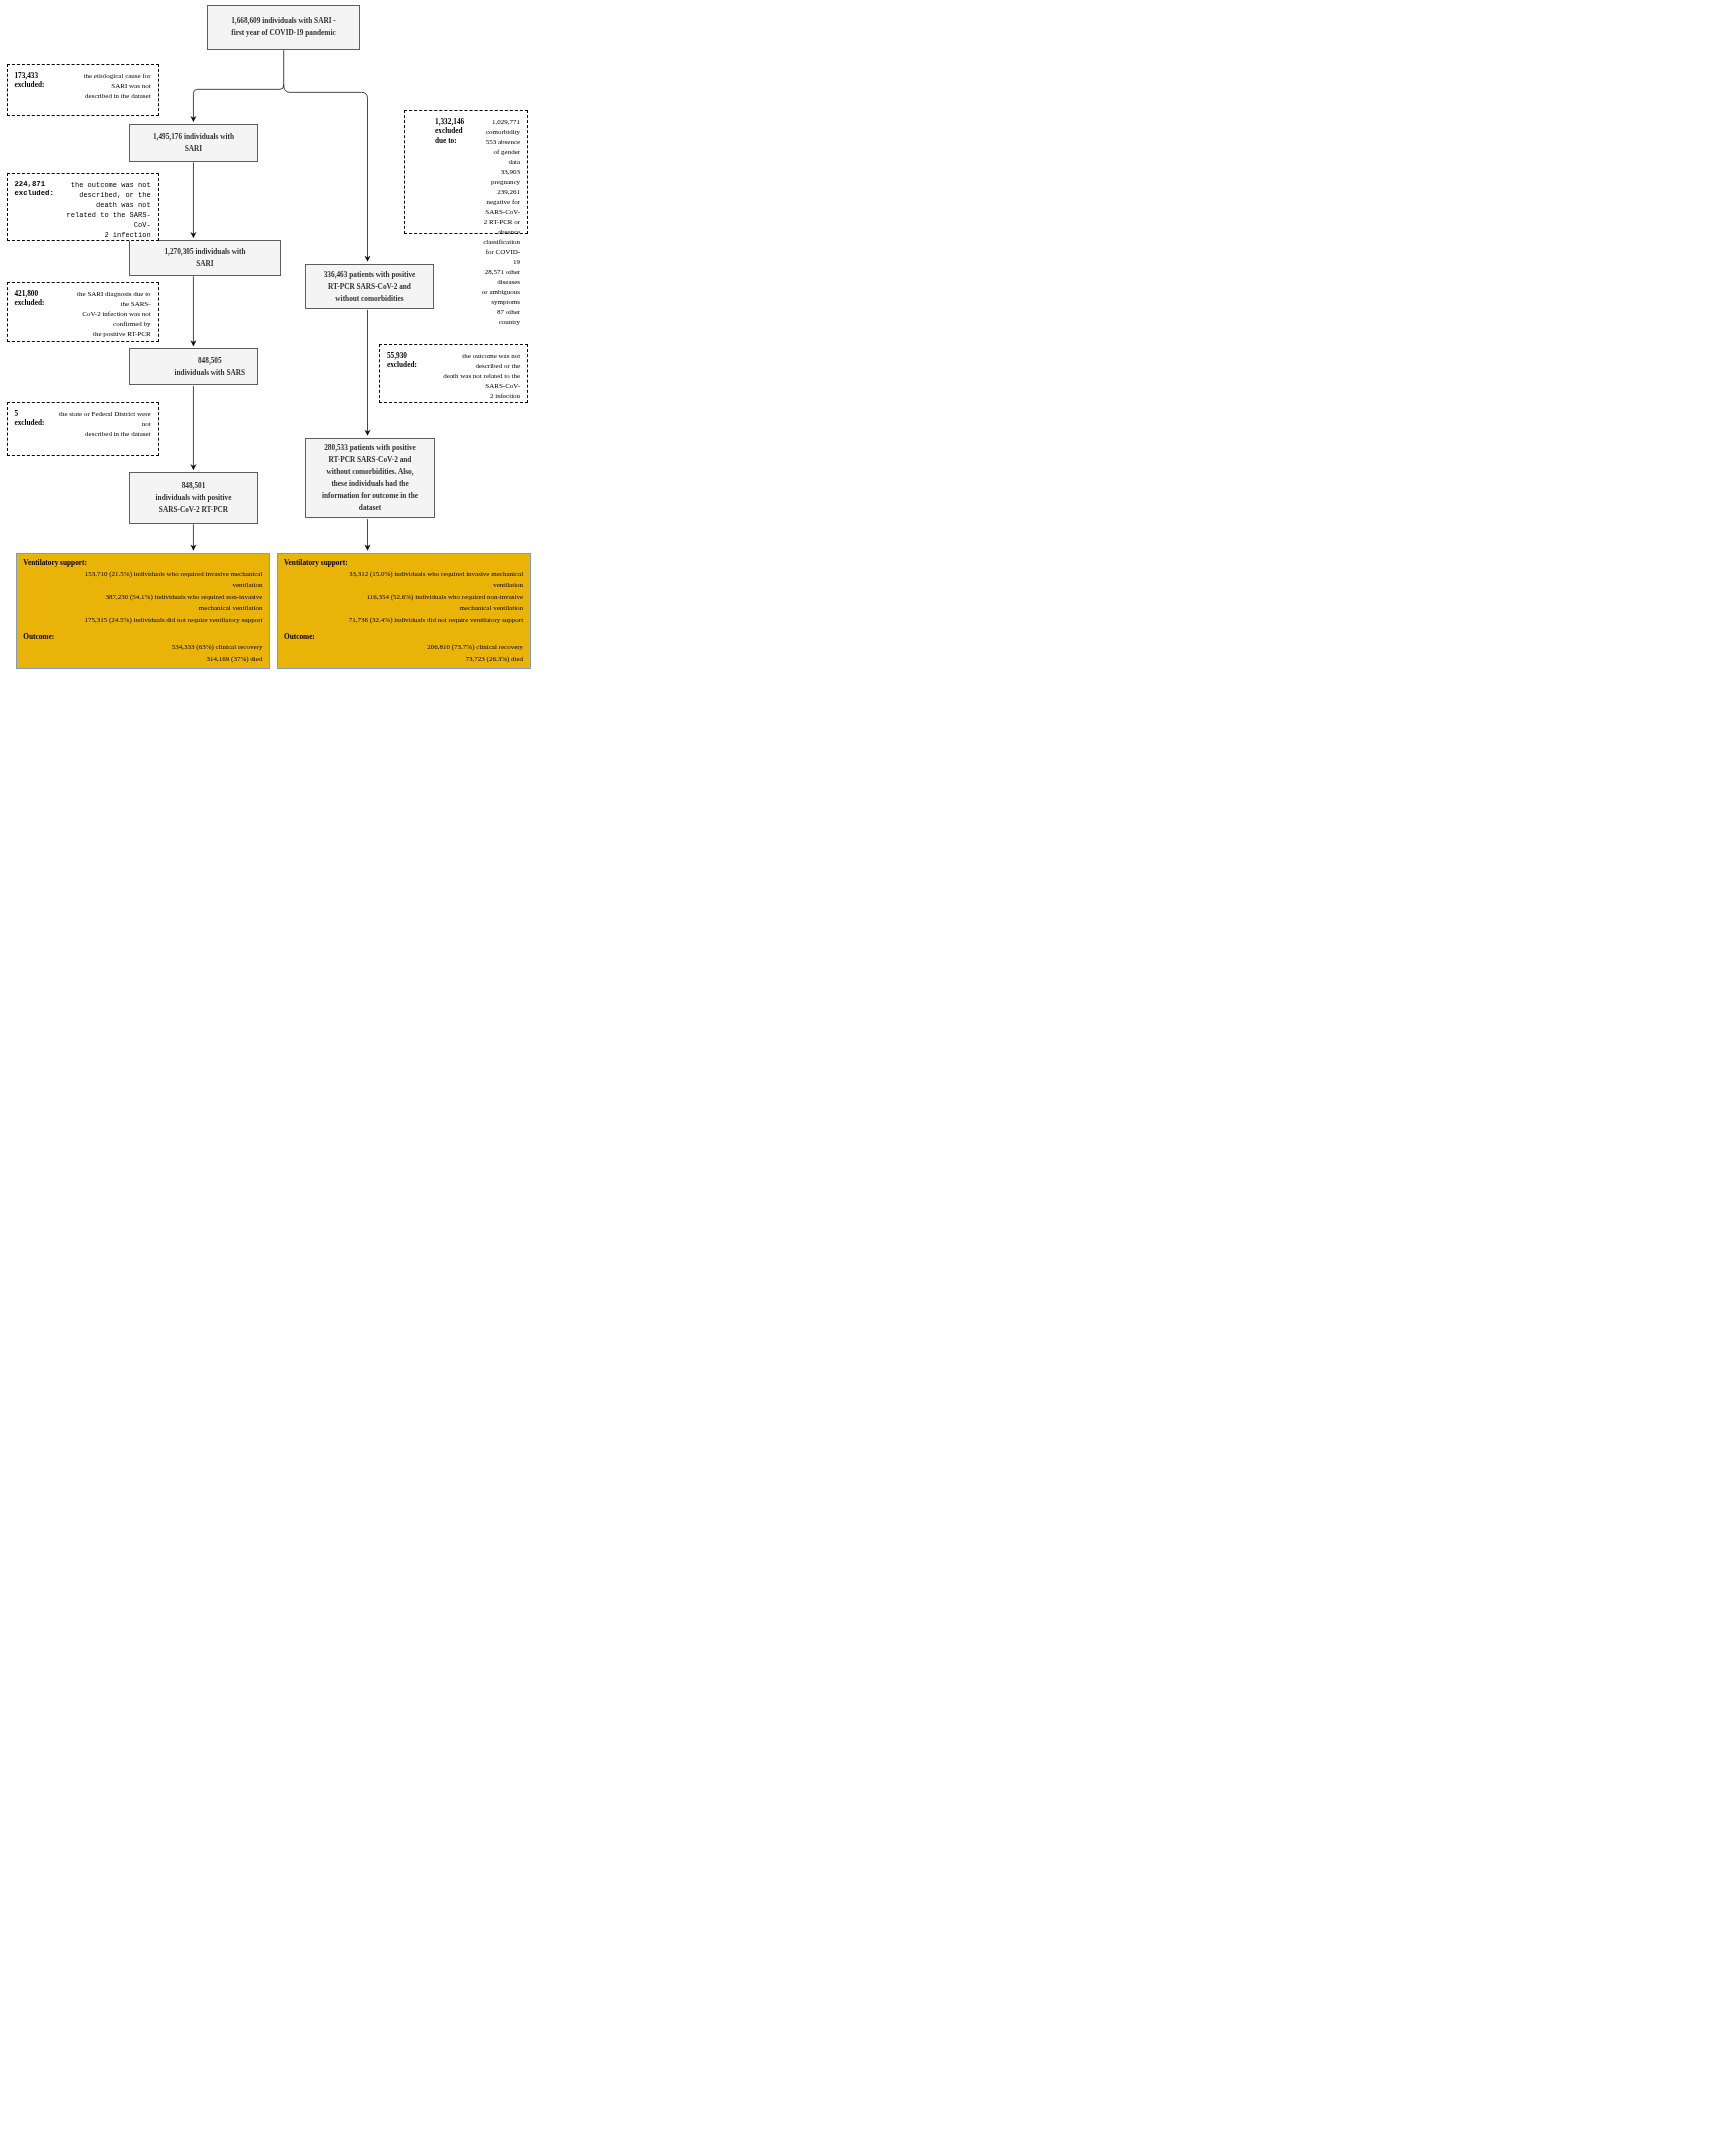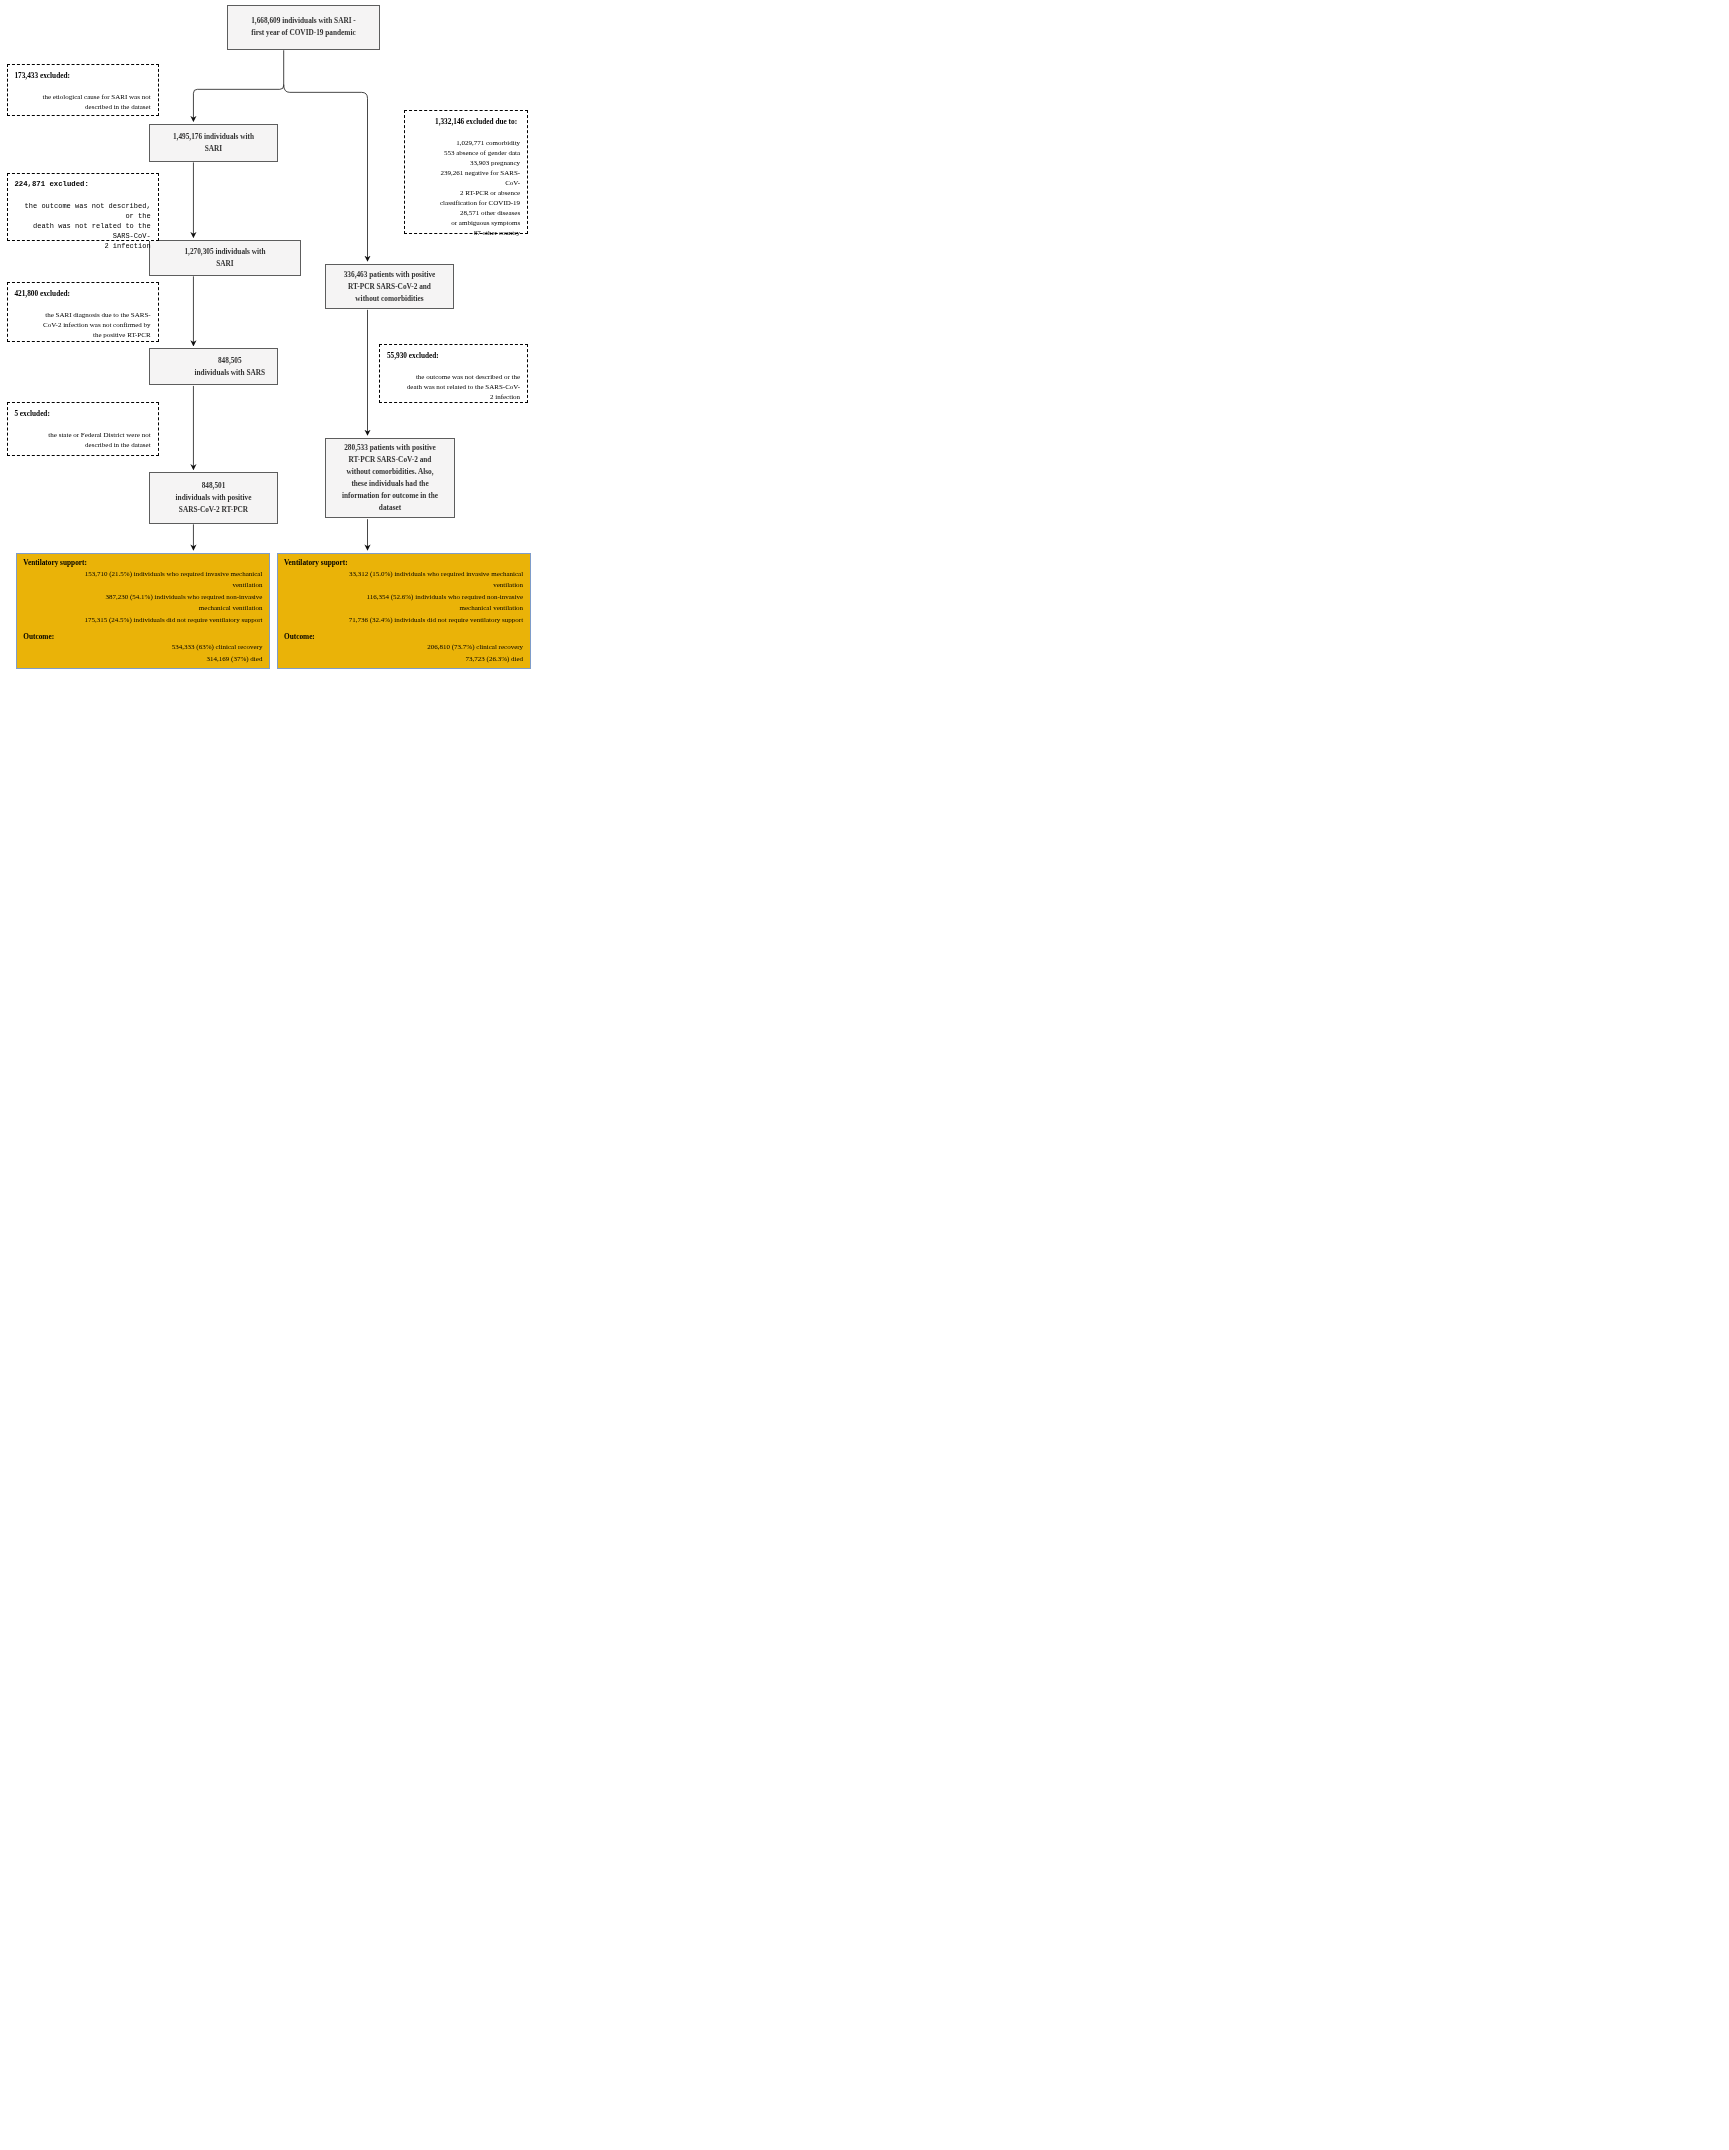--- a/index.html
+++ b/index.html
@@ -17,28 +17,27 @@
     border:1.3px solid #5d5d5d;
     display:flex;align-items:center;justify-content:center;
     text-align:center;
     font-weight:bold;
     font-size:7.3px;
     line-height:12px;
     color:#333;
     white-space:pre-line;
     box-sizing:border-box;
     padding:1.7px 3.4px;
-    margin-left:20px;
   }
   .excl{
     position:absolute;
     background:#ffffff;
     border:1.1px dashed #000;
     box-sizing:border-box;
-    display:flex;flex-direction:column;justify-content:space-between;
+    display:flex;justify-content:space-between;
     padding:5.6px 6.9px 6.9px 6.9px;
     gap:12px;
   }
   .excl .excl-title{
     font-weight:bold;
     font-size:7.3px;
     line-height:9.5px;
     text-align:left;
     white-space:pre-line;
   }

